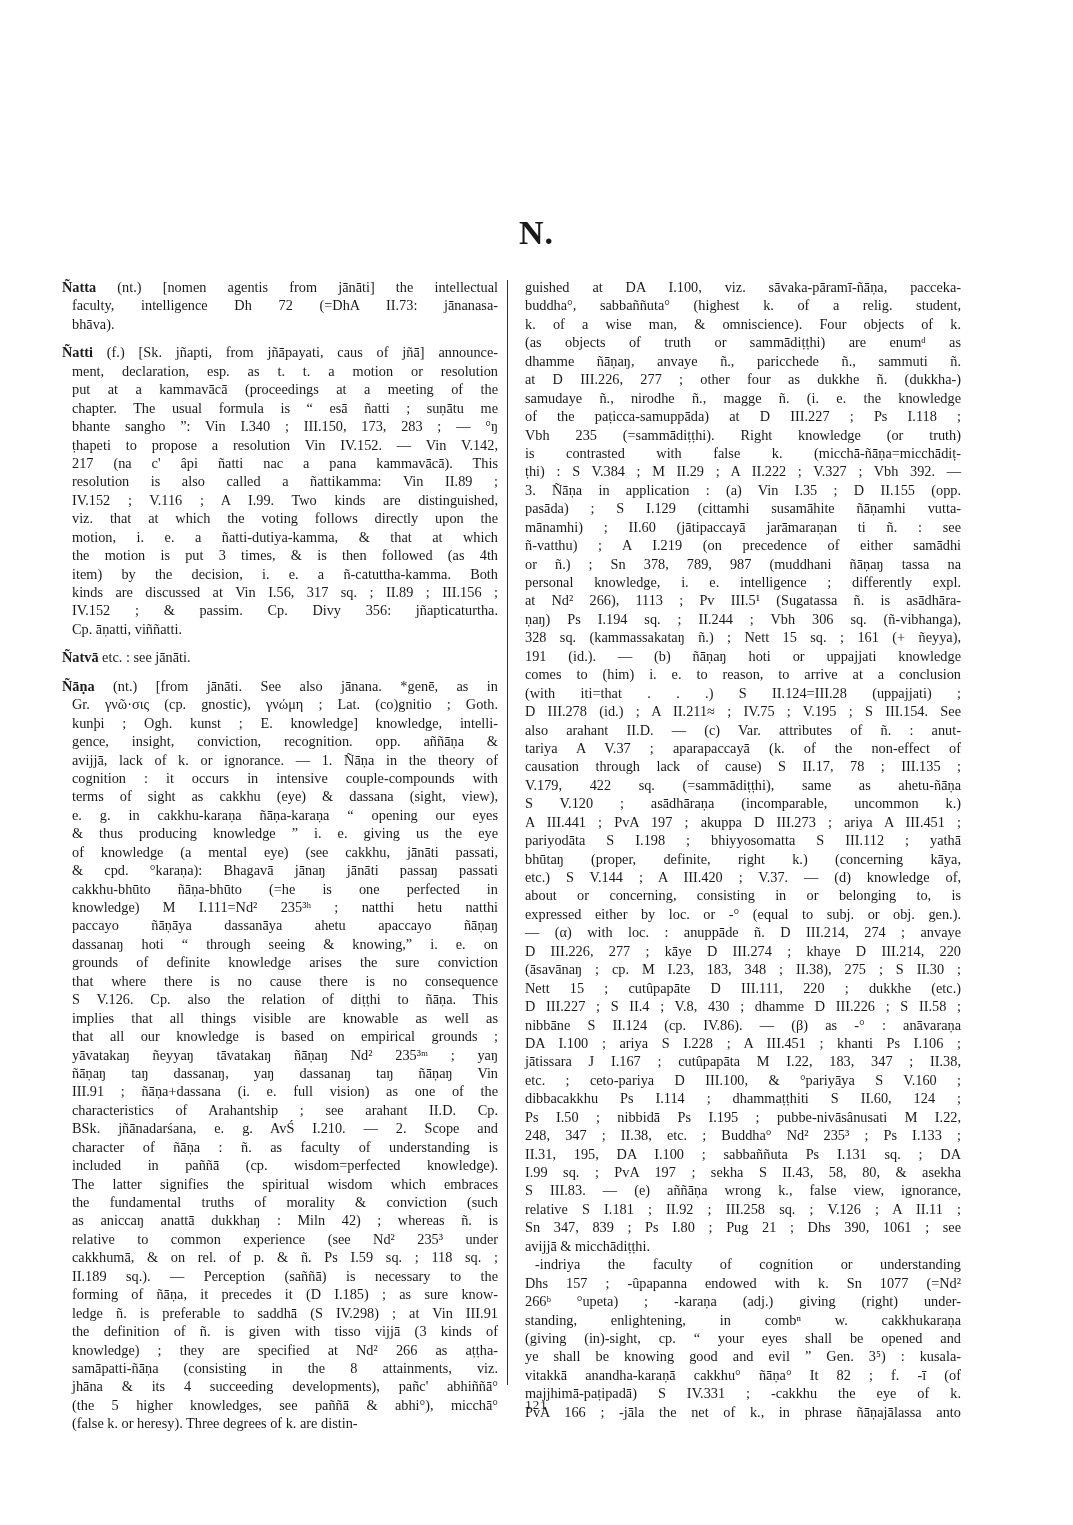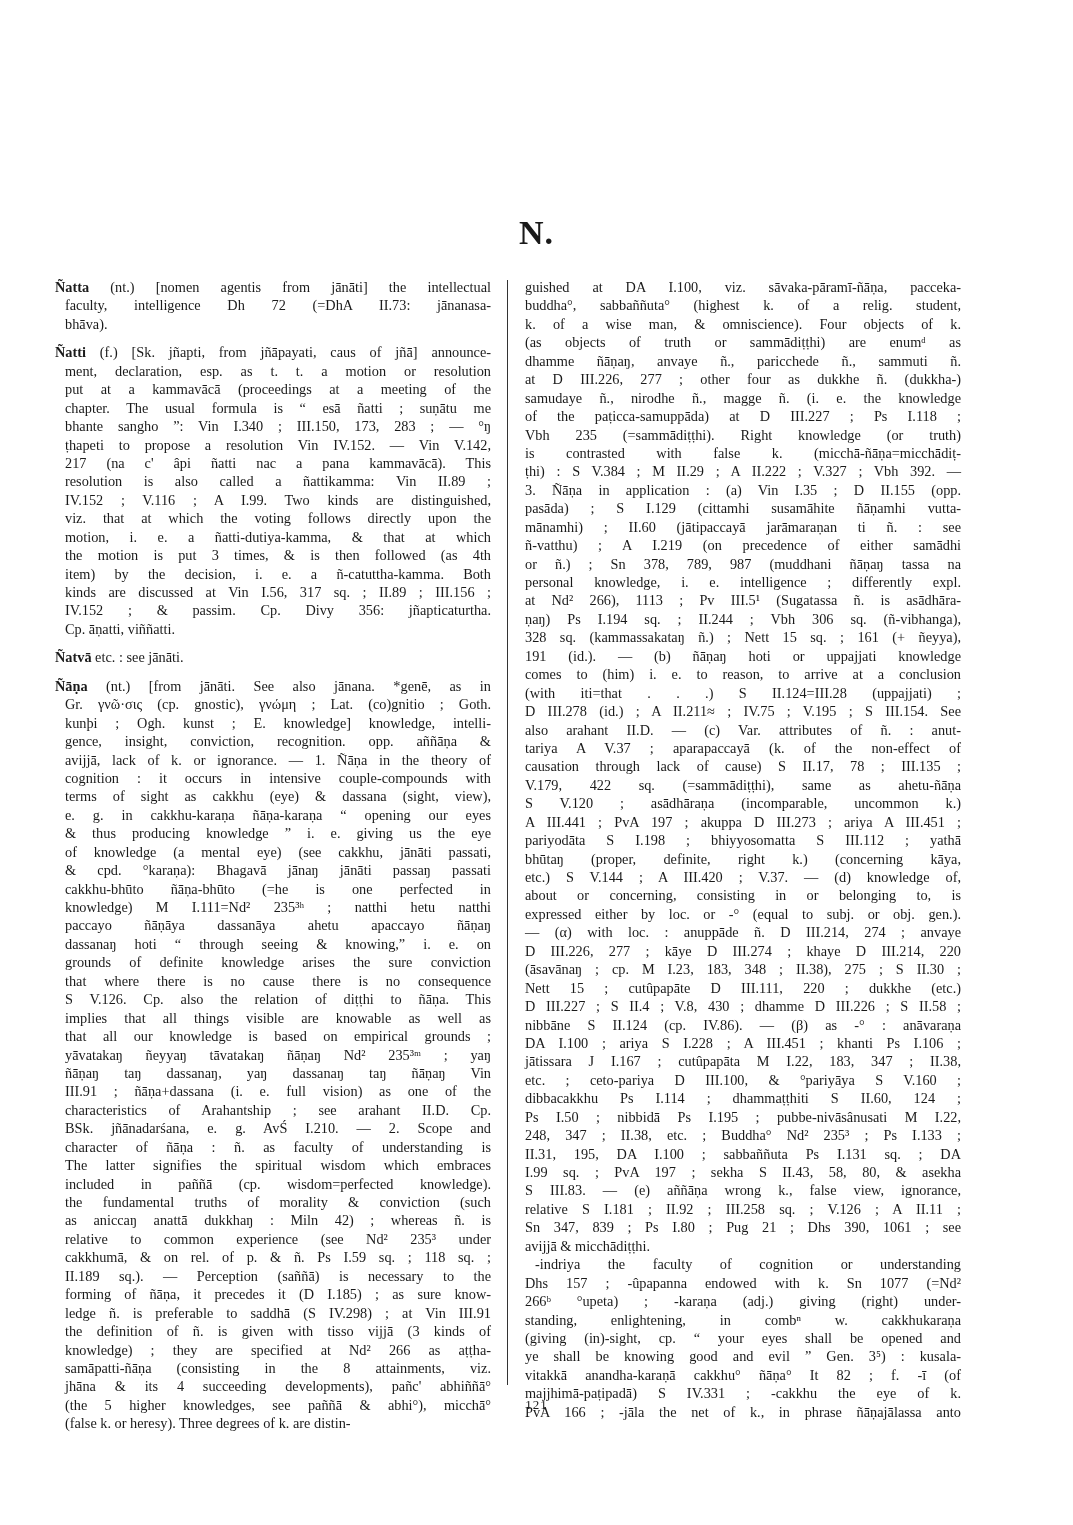--- a/index.html
+++ b/index.html
@@ -9,21 +9,21 @@
     color: #1a1a1a;
   }
   .page-letter {
     position: absolute; top: 214px; left: 0; width: 1073px;
     text-align: center; font-size: 34px; font-weight: bold; letter-spacing: 1px;
   }
   .column {
     position: absolute; top: 278px; width: 436px;
     font-size: 14.3px; line-height: 18.45px;
   }
-  .col-left { left: 55px; }
+  .col-left { left: 62px; }
   .col-right { left: 525px; }
   .divider {
     position: absolute; left: 507px; top: 280px; width: 1px; height: 1105px;
     background: #333;
   }
   .line {
     display: block; white-space: nowrap; text-align: justify; text-align-last: justify;
     height: 18.45px; overflow: visible;
   }
   .line.last { text-align-last: left; }
@@ -90,22 +90,22 @@
       <span class="line indent"><span>that where there is no cause there is no consequence</span></span>
       <span class="line indent"><span>S V.126. Cp. also the relation of diṭṭhi to ñāṇa. This</span></span>
       <span class="line indent"><span>implies that all things visible are knowable as well as</span></span>
       <span class="line indent"><span>that all our knowledge is based on empirical grounds ;</span></span>
       <span class="line indent"><span>yāvatakaŋ ñeyyaŋ tāvatakaŋ ñāṇaŋ Nd² 235³ᵐ ; yaŋ</span></span>
       <span class="line indent"><span>ñāṇaŋ taŋ dassanaŋ, yaŋ dassanaŋ taŋ ñāṇaŋ Vin</span></span>
       <span class="line indent"><span>III.91 ; ñāṇa+dassana (i. e. full vision) as one of the</span></span>
       <span class="line indent"><span>characteristics of Arahantship ; see arahant II.D. Cp.</span></span>
       <span class="line indent"><span>BSk. jñānadarśana, e. g. AvŚ I.210. — 2. Scope and</span></span>
       <span class="line indent"><span>character of ñāṇa : ñ. as faculty of understanding is</span></span>
+      <span class="line indent"><span>included in paññā (cp. wisdom=perfected knowledge).</span></span>
       <span class="line indent"><span>The latter signifies the spiritual wisdom which embraces</span></span>
-      <span class="line indent"><span>included in paññā (cp. wisdom=perfected knowledge).</span></span>
       <span class="line indent"><span>the fundamental truths of morality &amp; conviction (such</span></span>
       <span class="line indent"><span>as aniccaŋ anattā dukkhaŋ : Miln 42) ; whereas ñ. is</span></span>
       <span class="line indent"><span>relative to common experience (see Nd² 235³ under</span></span>
       <span class="line indent"><span>cakkhumā, &amp; on rel. of p. &amp; ñ. Ps I.59 sq. ; 118 sq. ;</span></span>
       <span class="line indent"><span>II.189 sq.). — Perception (saññā) is necessary to the</span></span>
       <span class="line indent"><span>forming of ñāṇa, it precedes it (D I.185) ; as sure know-</span></span>
       <span class="line indent"><span>ledge ñ. is preferable to saddhā (S IV.298) ; at Vin III.91</span></span>
       <span class="line indent"><span>the definition of ñ. is given with tisso vijjā (3 kinds of</span></span>
       <span class="line indent"><span>knowledge) ; they are specified at Nd² 266 as aṭṭha-</span></span>
       <span class="line indent"><span>samāpatti-ñāṇa (consisting in the 8 attainments, viz.</span></span>

